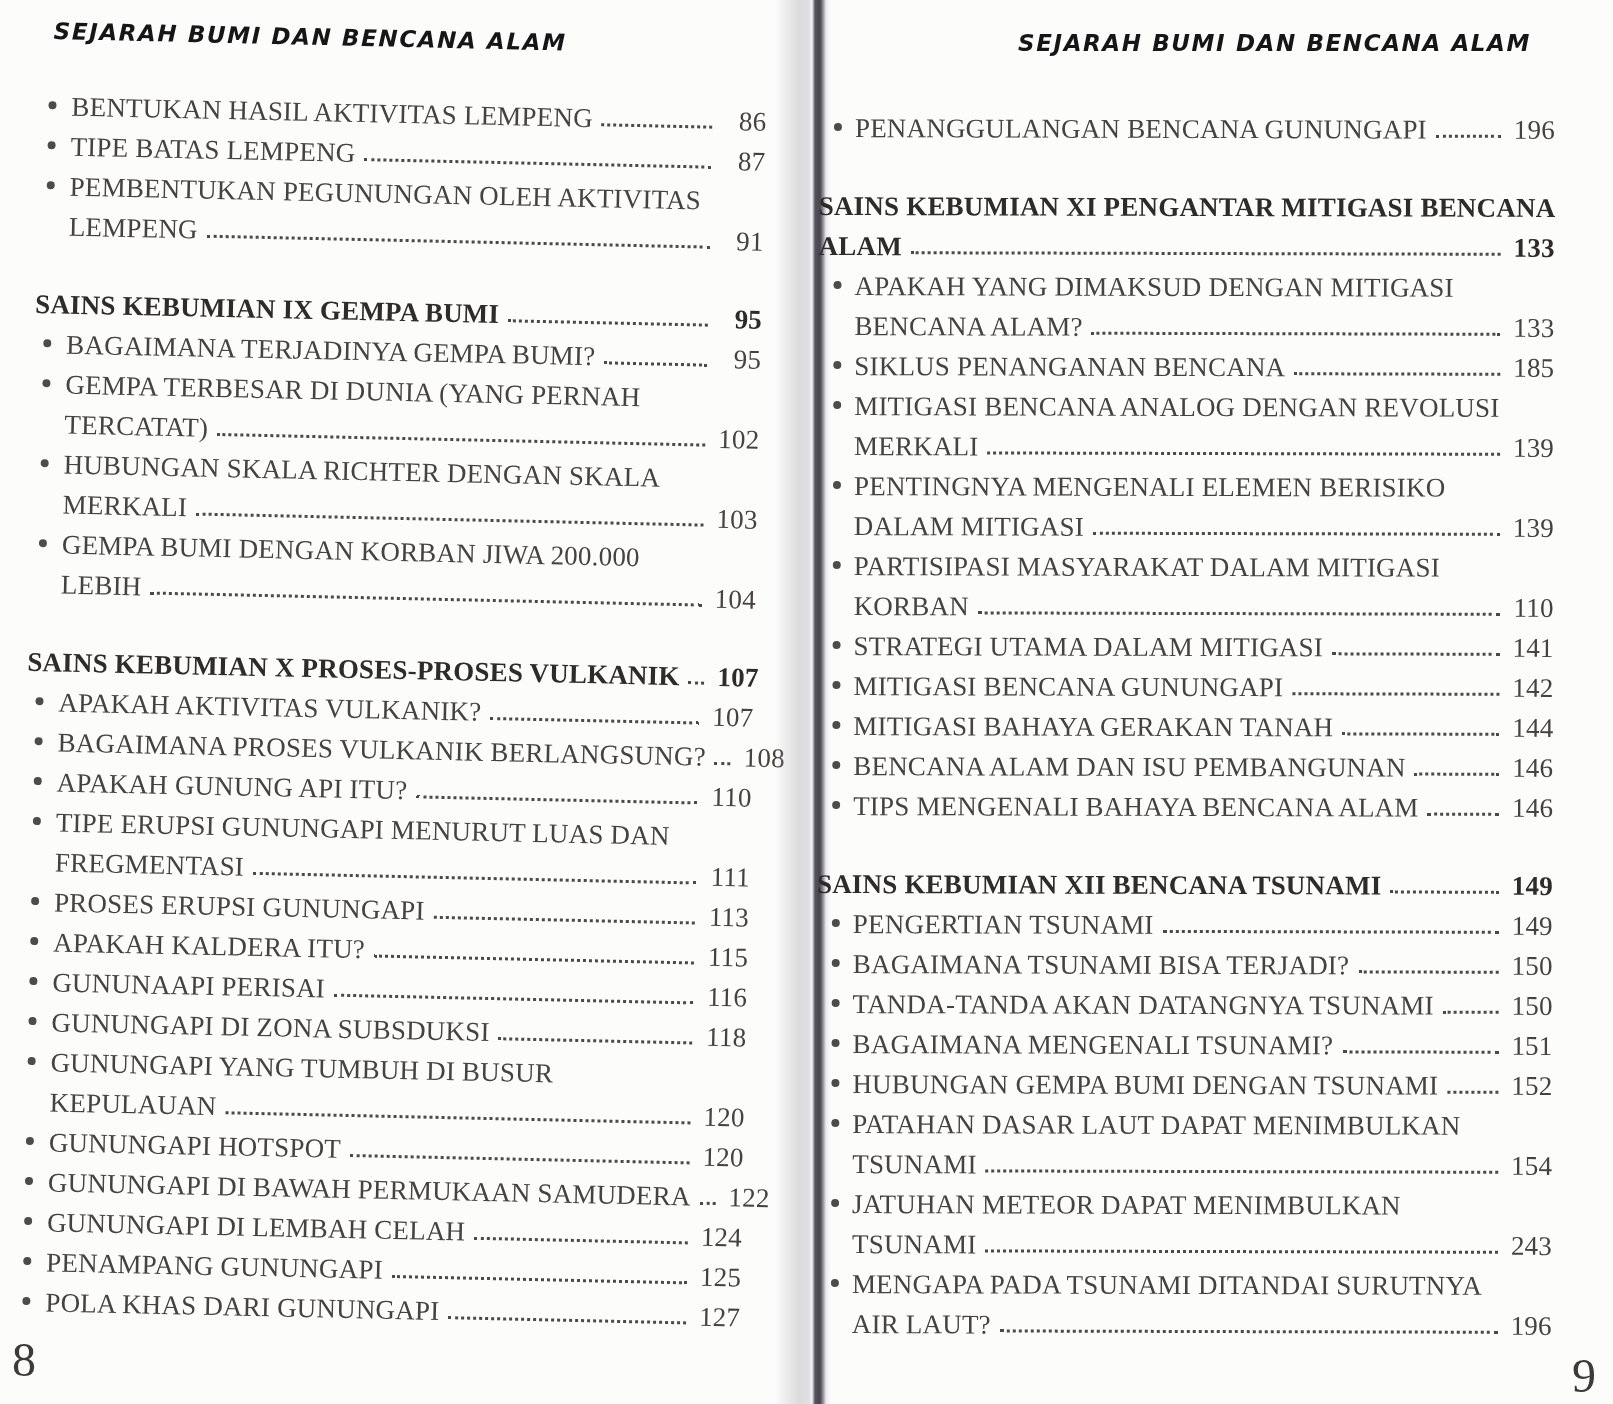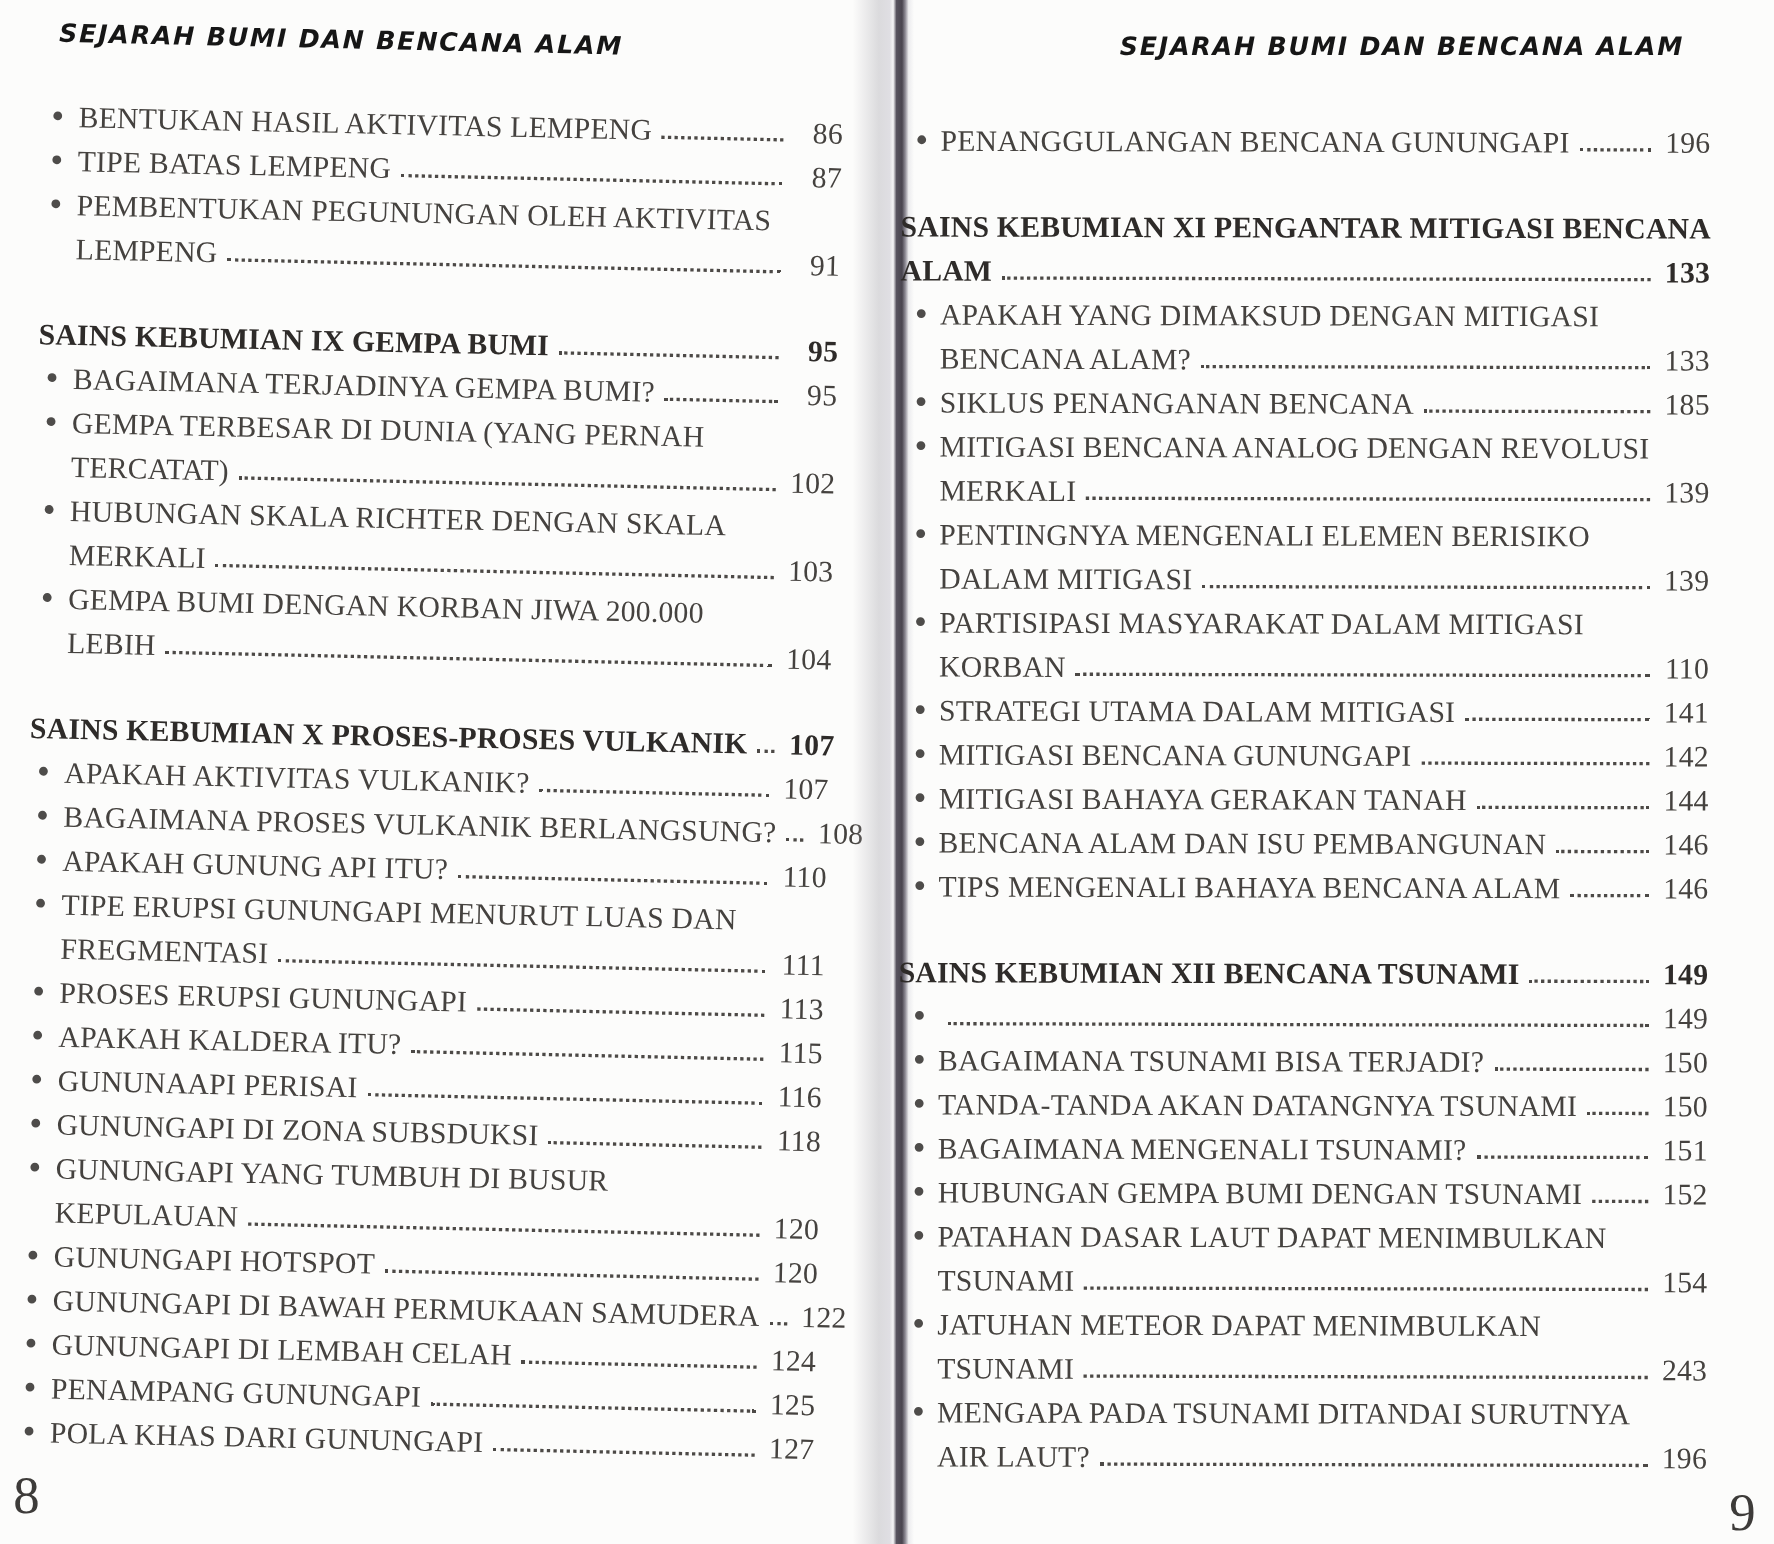--- a/index.html
+++ b/index.html
@@ -412,20 +412,21 @@
           <div class="toc-item heading">
             <div class="toc-line">
               <span class="t">SAINS KEBUMIAN XII BENCANA TSUNAMI</span>
               <span class="leader"></span>
               <span class="num">149</span>
             </div>
           </div>
           <div class="toc-item entry">
             <div class="toc-line">
               <span class="bullet"></span>
+              <span class="t">PENGERTIAN TSUNAMI</span>
               <span class="leader"></span>
               <span class="num">149</span>
             </div>
           </div>
           <div class="toc-item entry">
             <div class="toc-line">
               <span class="bullet"></span>
               <span class="t">BAGAIMANA TSUNAMI BISA TERJADI?</span>
               <span class="leader"></span>
               <span class="num">150</span>

